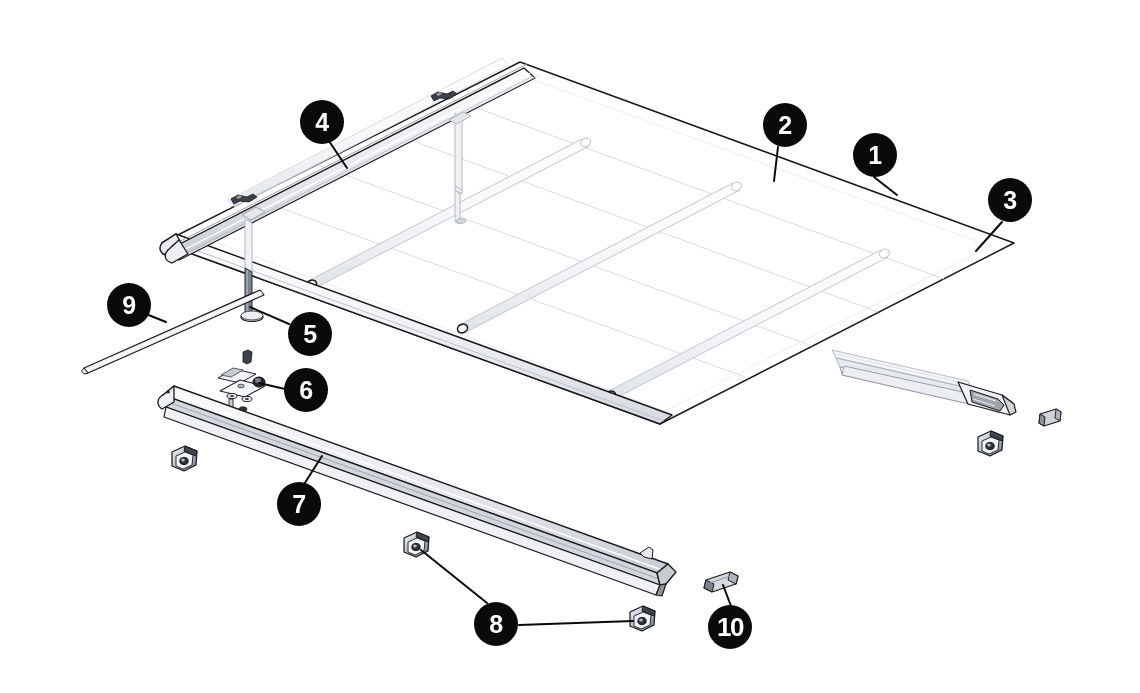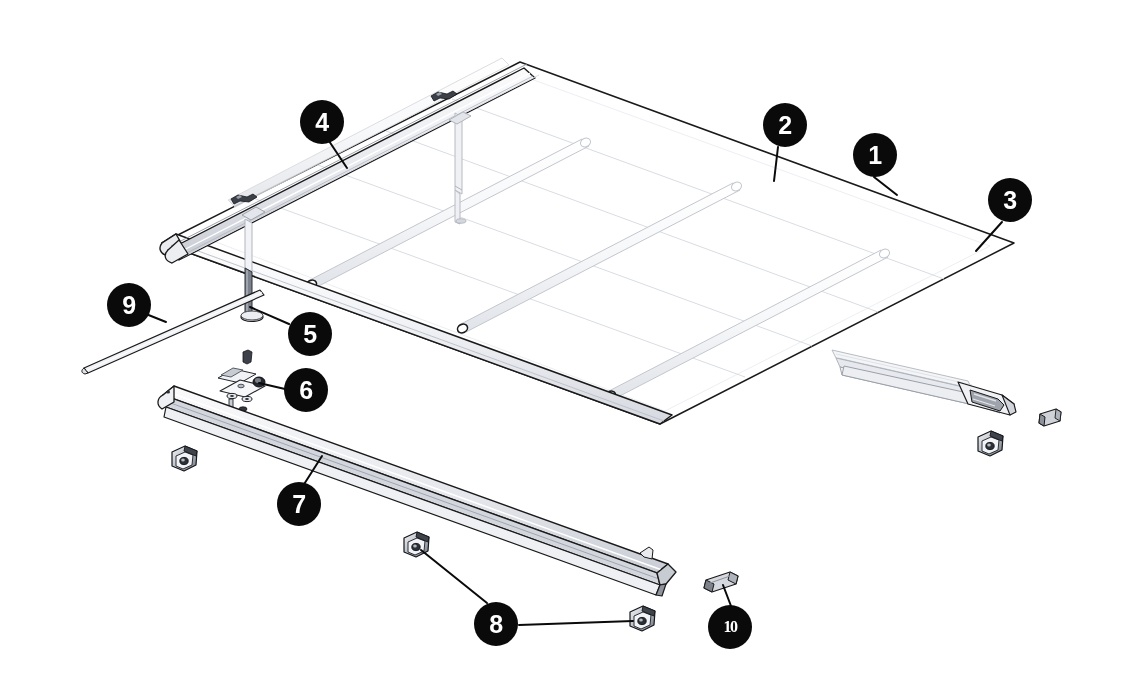--- a/index.html
+++ b/index.html
@@ -36,23 +36,22 @@
     justify-content: center;
     font-family: "Liberation Sans", sans-serif;
     font-weight: bold;
     font-size: 25px;
     line-height: 1;
     letter-spacing: -0.5px;
     user-select: none;
     z-index: 20;
   }
   .callout-badge.wide {
-    font-size: 16px;
+    font-size: 26px;
     letter-spacing: -1.5px;
-    font-family: Liberation Serif, serif;
   }
 </style>
 </head>
 <body>
 
 <div id="stage">
 
   <svg id="diagram-svg" viewBox="0 0 1140 693">
     <defs>
       <linearGradient id="railShade" x1="0" y1="0" x2="0" y2="1">

